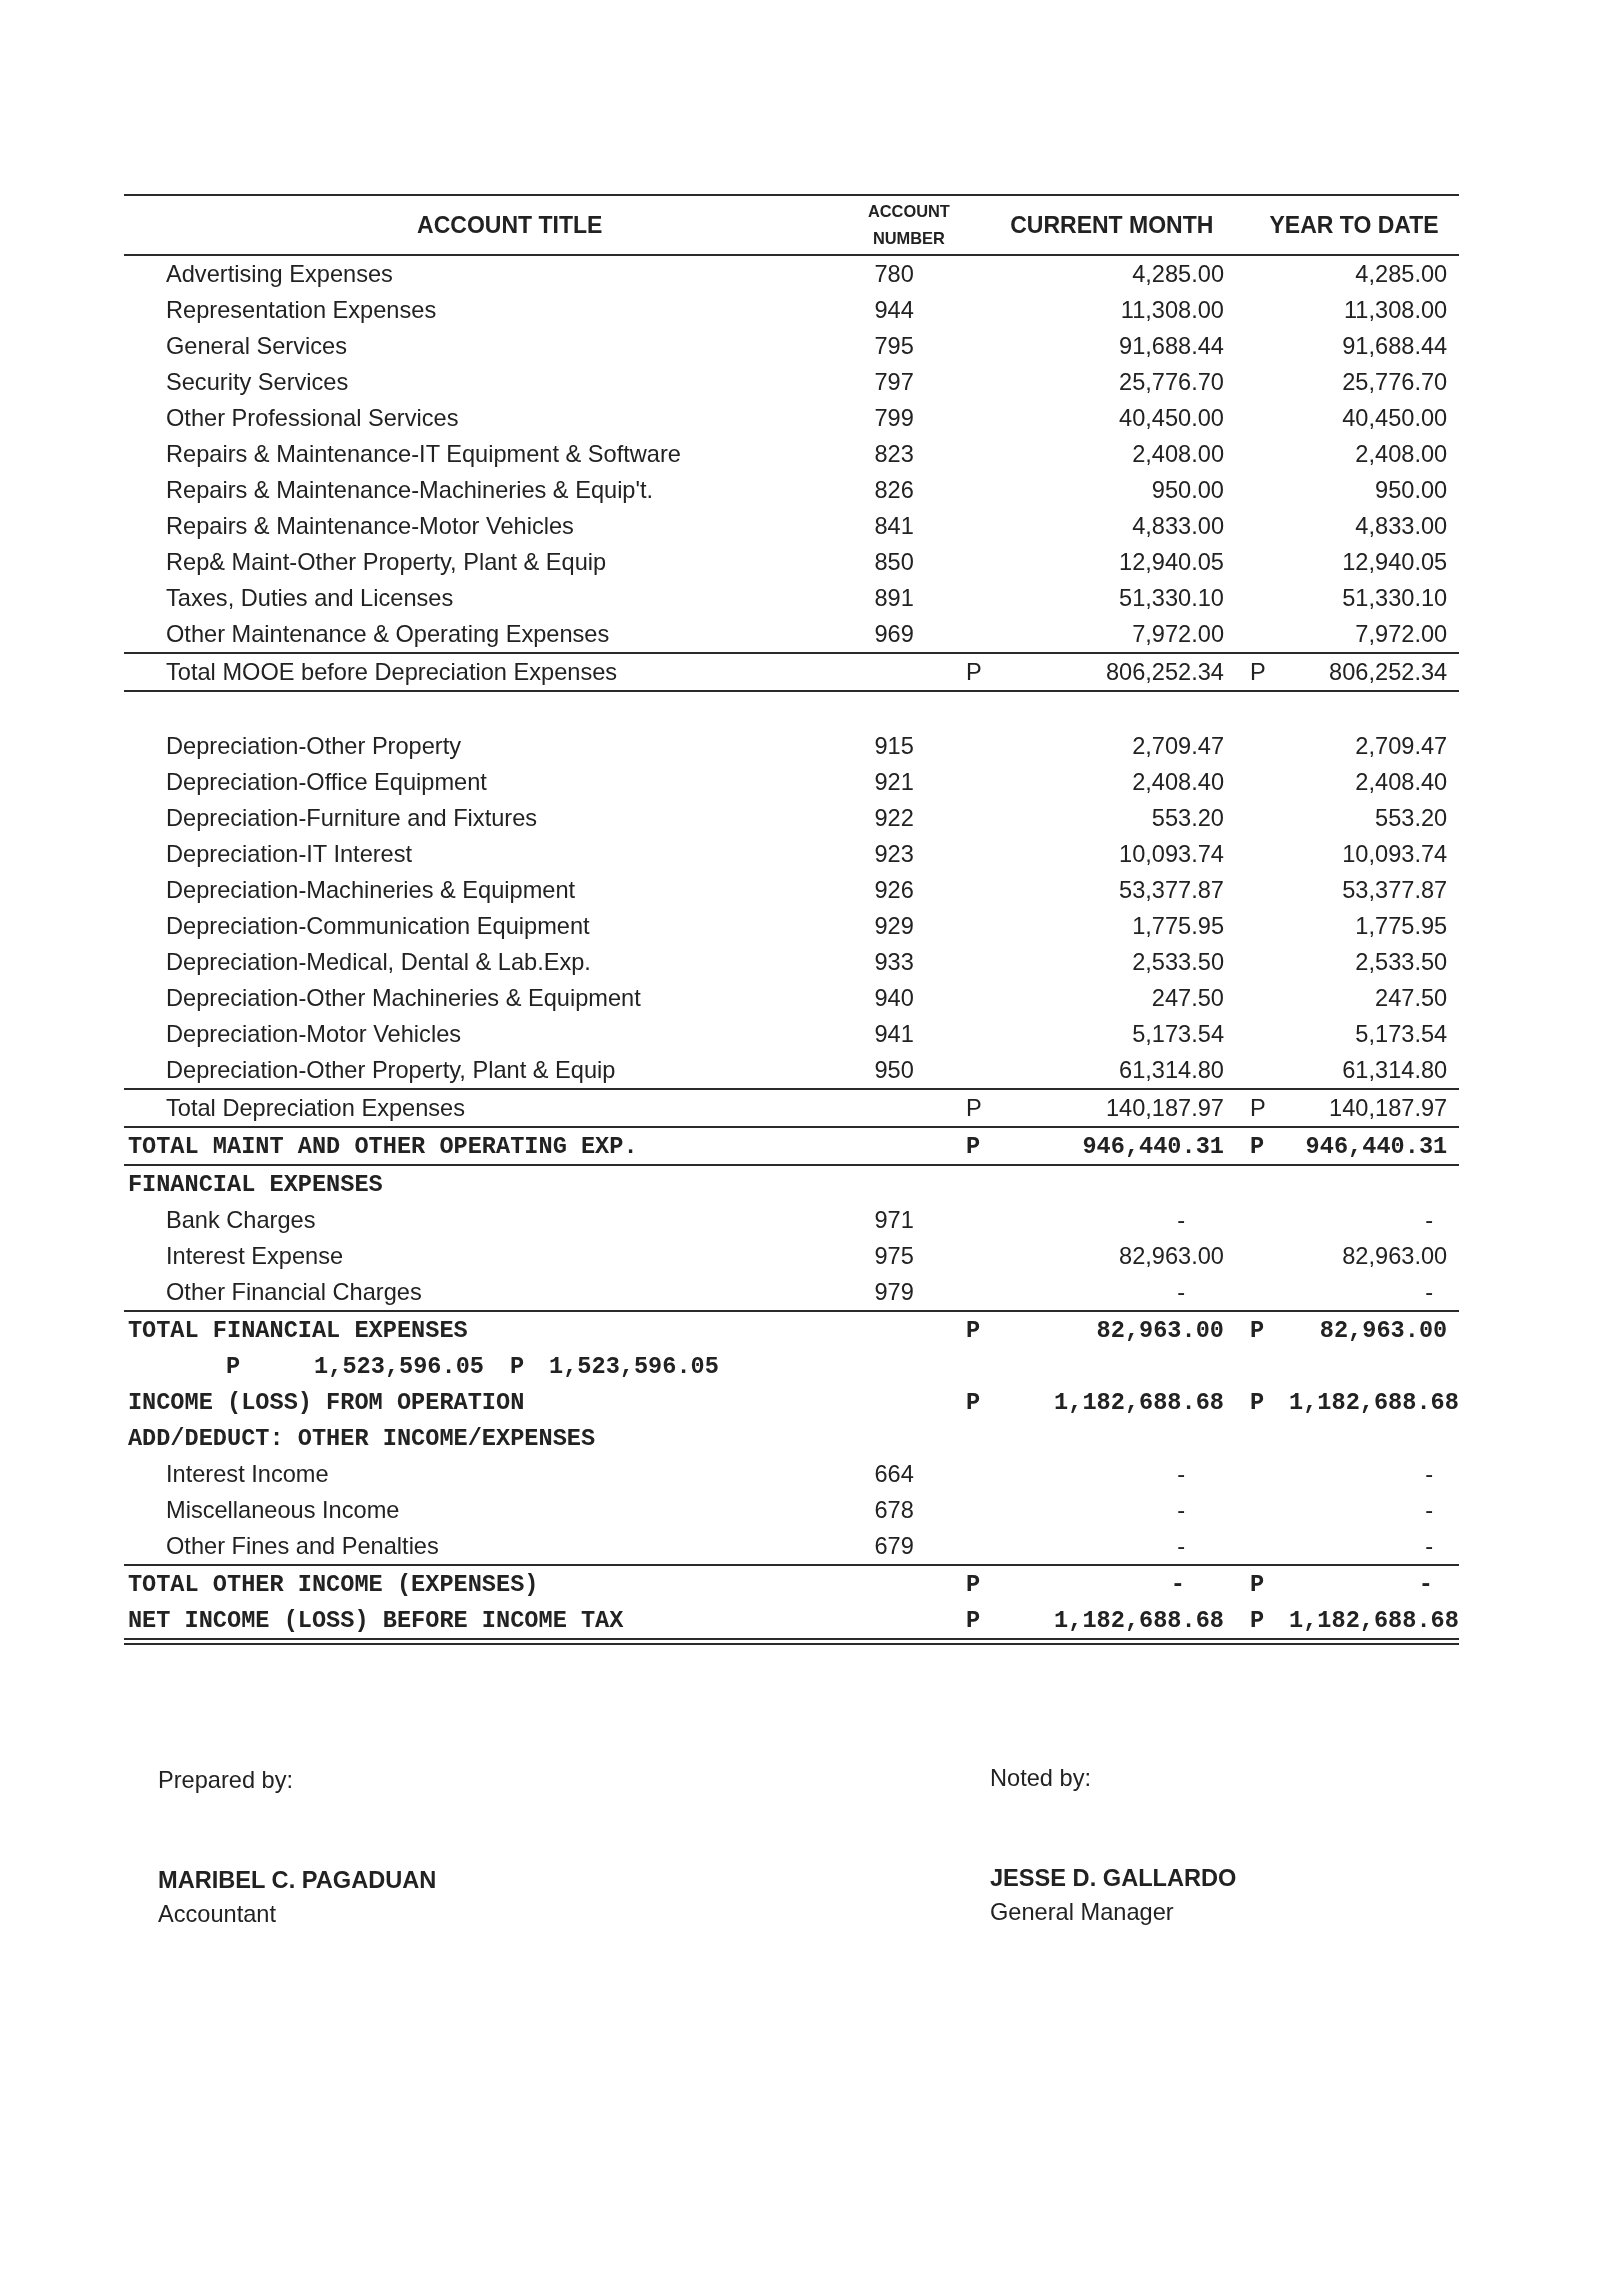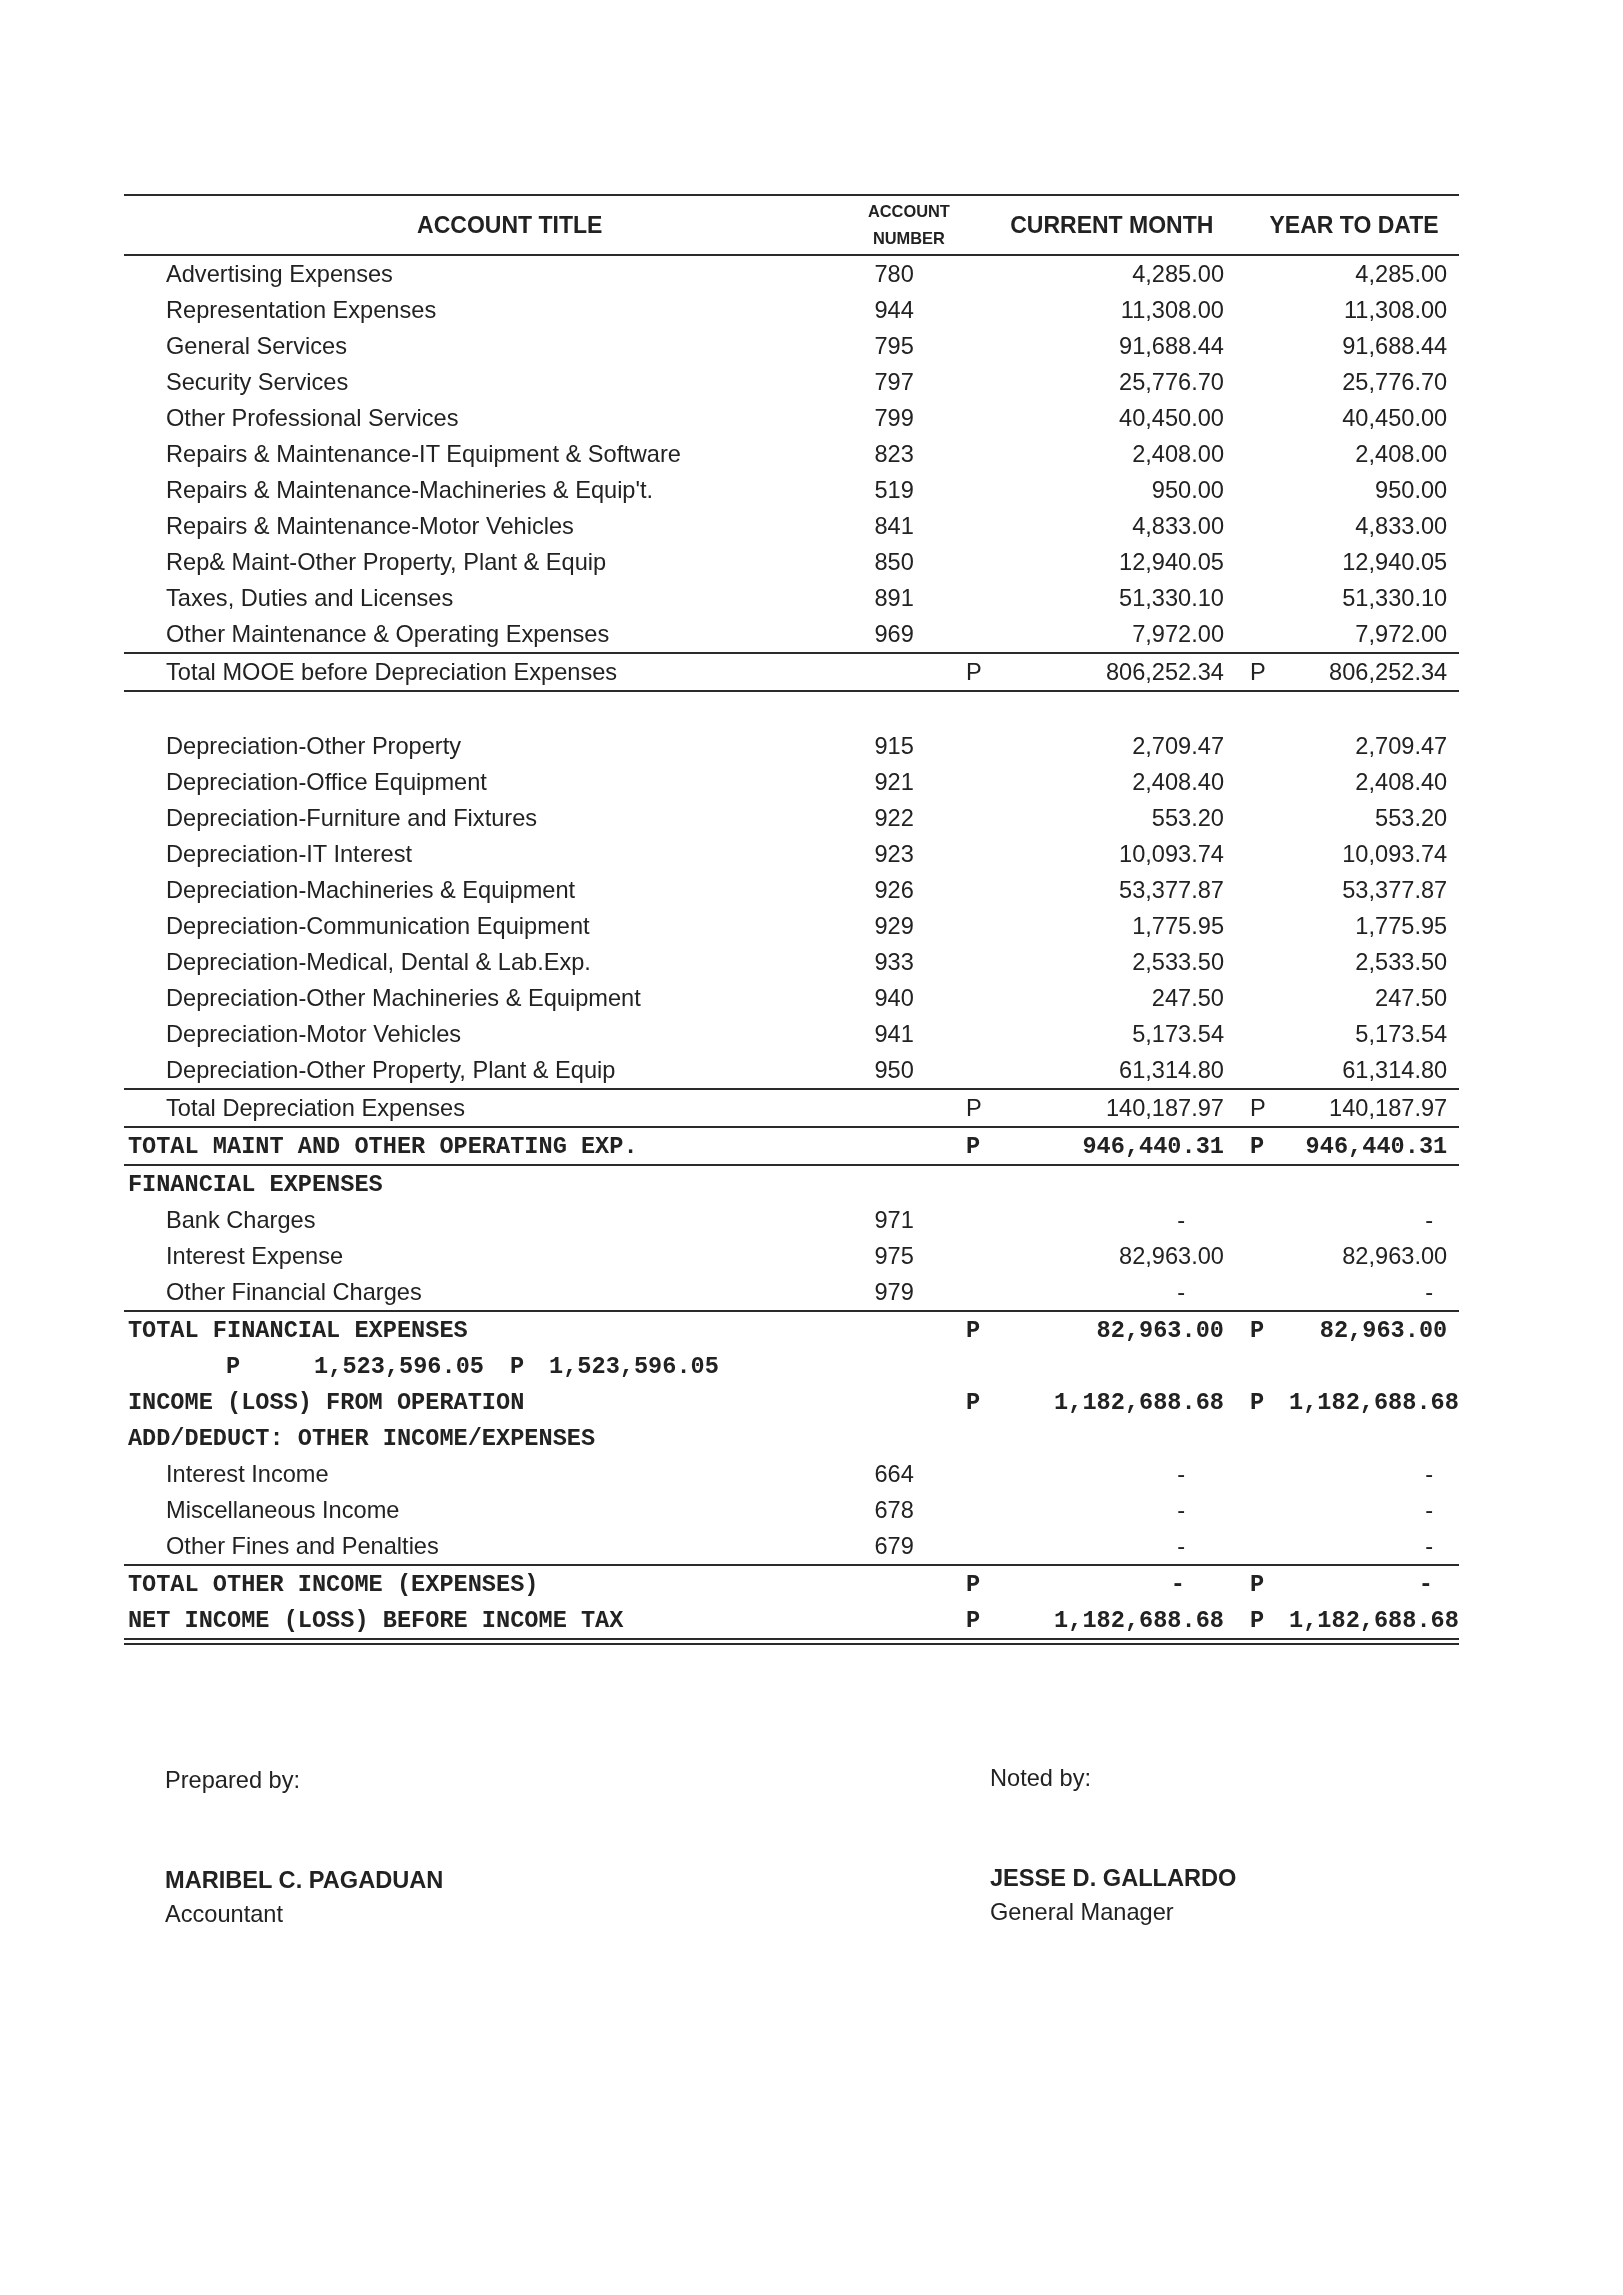--- a/index.html
+++ b/index.html
@@ -96,21 +96,21 @@
       <div class="row">
         <div class="t">Repairs &amp; Maintenance-IT Equipment &amp; Software</div>
         <div class="n">823</div>
         <div class="pc"></div>
         <div class="cm">2,408.00</div>
         <div class="py"></div>
         <div class="yt">2,408.00</div>
       </div>
       <div class="row">
         <div class="t">Repairs &amp; Maintenance-Machineries &amp; Equip't.</div>
-        <div class="n">519</div>
+        <div class="n">826</div>
         <div class="pc"></div>
         <div class="cm">950.00</div>
         <div class="py"></div>
         <div class="yt">950.00</div>
       </div>
       <div class="row">
         <div class="t">Repairs &amp; Maintenance-Motor Vehicles</div>
         <div class="n">841</div>
         <div class="pc"></div>
         <div class="cm">4,833.00</div>
@@ -351,21 +351,21 @@
     <div class="t">NET INCOME (LOSS) BEFORE INCOME TAX</div>
     <div class="n"></div>
     <div class="pc">P</div>
     <div class="cm">1,182,688.68</div>
     <div class="py">P</div>
     <div class="yt">1,182,688.68</div>
   </div>
   <div class="rule double"></div>
 </div>
 
-<div class="sig" style="left:165px; top:1767px;">
+<div class="sig" style="left:158px; top:1767px;">
   <div class="label">Prepared by:</div>
   <div class="name">MARIBEL C. PAGADUAN</div>
   <div>Accountant</div>
 </div>
 <div class="sig" style="left:990px; top:1765px;">
   <div class="label">Noted by:</div>
   <div class="name">JESSE D. GALLARDO</div>
   <div>General Manager</div>
 </div>
 

